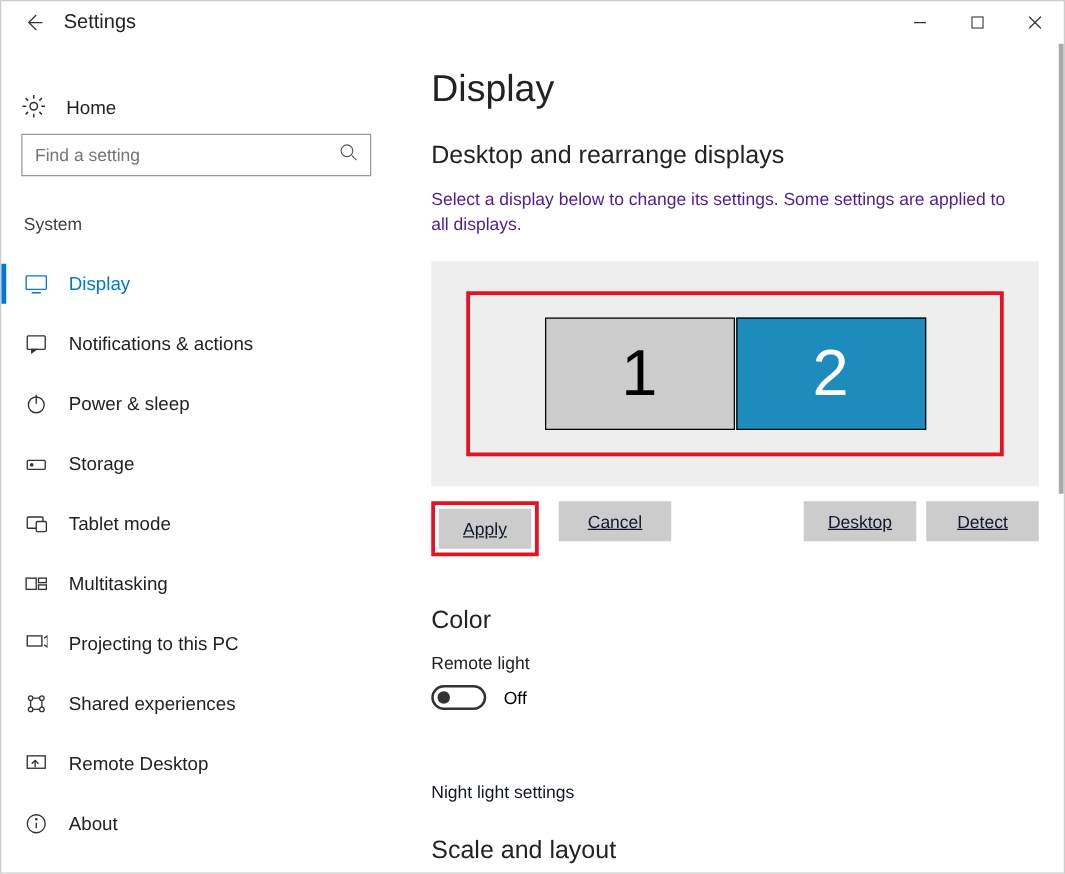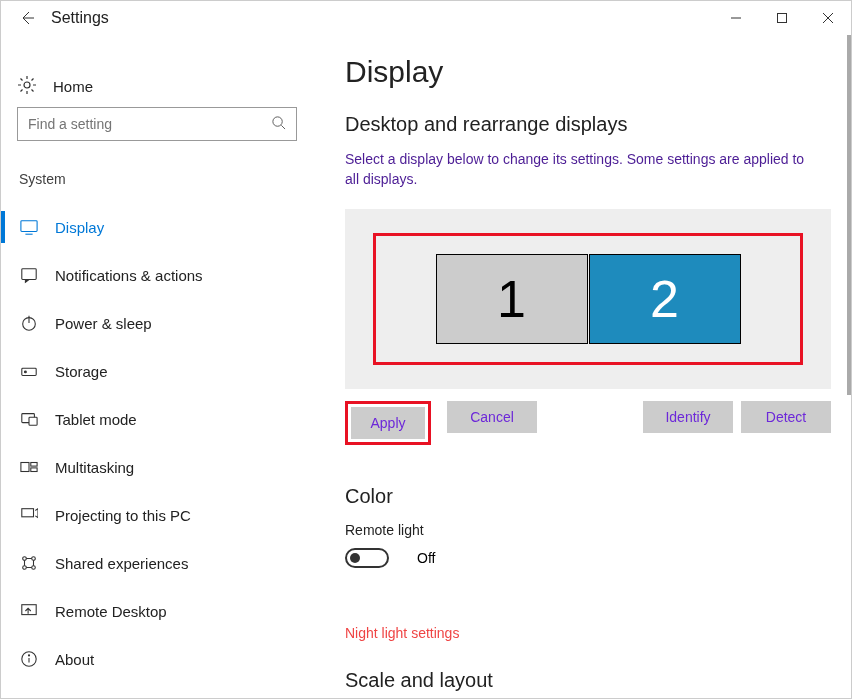--- a/index.html
+++ b/index.html
@@ -45,30 +45,30 @@
 
   .display-arrange { background: #eee; padding: 24px 28px; margin-bottom: 12px; }
   .arrange-hl { border: 3px solid #e81123; padding: 18px 30px; display: flex; justify-content: center; }
   .monitors { display: flex; align-items: stretch; }
   .monitor { border: 1px solid #000; display: flex; align-items: center; justify-content: center; font-size: 52px; font-weight: 300; }
   .monitor.m1 { width: 152px; height: 90px; background: #ccc; color: #000; }
   .monitor.m2 { width: 152px; height: 90px; background: #1e8bbd; color: #fff; margin-left: 1px; }
 
   .btn-row { display: flex; gap: 8px; margin-bottom: 40px; }
   .btn-row .spacer { flex: 1; }
-  .btn { min-width: 90px; height: 32px; background: #ccc; border: none; font-size: 14px; color: #6d28d9; padding: 0 16px; }
+  .btn { min-width: 90px; height: 32px; background: #ccc; border: none; font-size: 14px; color: #0f172a; padding: 0 16px; text-decoration: underline; }
   .btn-hl-wrap { border: 3px solid #e81123; padding: 3px; display: inline-flex; margin-right: 8px; }
   .btn-hl-wrap .btn { min-width: 74px; }
 
   .subsection-label { font-size: 14px; color: #222; margin-bottom: 10px; }
-  .toggle-row { display: flex; align-items: center; gap: 28px; margin-bottom: 18px; }
+  .toggle-row { display: flex; align-items: center; gap: 14px; margin-bottom: 18px; }
   .toggle { width: 44px; height: 20px; border: 2px solid #333; border-radius: 10px; position: relative; }
   .toggle::before { content: ""; position: absolute; left: 3px; top: 3px; width: 10px; height: 10px; background: #333; border-radius: 50%; }
   .toggle-state { font-size: 14px; }
-  .link { color: #ef4444; font-size: 14px; display: inline-block; margin-bottom: 28px; margin-top: 39px; }
+  .link { color: #0f172a; font-size: 14px; display: inline-block; margin-bottom: 28px; margin-top: 39px; }
 
   .vscroll { position: absolute; right: 0; top: 34px; bottom: 0; width: 4px; }
   .vscroll .thumb { position: absolute; top: 0; width: 4px; height: 360px; background: #aaa; }
 </style>
 </head>
 <body>
 
 <div class="titlebar">
   <div class="back-btn">
     <svg viewBox="0 0 16 16" fill="none" stroke="#333" stroke-width="1">
@@ -234,21 +234,21 @@
         </div>
       </div>
     </div>
 
     <div class="btn-row">
       <span class="btn-hl-wrap">
         <button class="btn">Apply</button>
       </span>
       <button class="btn">Cancel</button>
       <span class="spacer"></span>
-      <button class="btn">Identify</button>
+      <button class="btn">Desktop</button>
       <button class="btn">Detect</button>
     </div>
 
     <h2 class="section-title">Color</h2>
     <div class="subsection-label">Remote light</div>
     <div class="toggle-row">
       <div class="toggle"></div>
       <span class="toggle-state">Off</span>
     </div>
     <a class="link">Night light settings</a>

